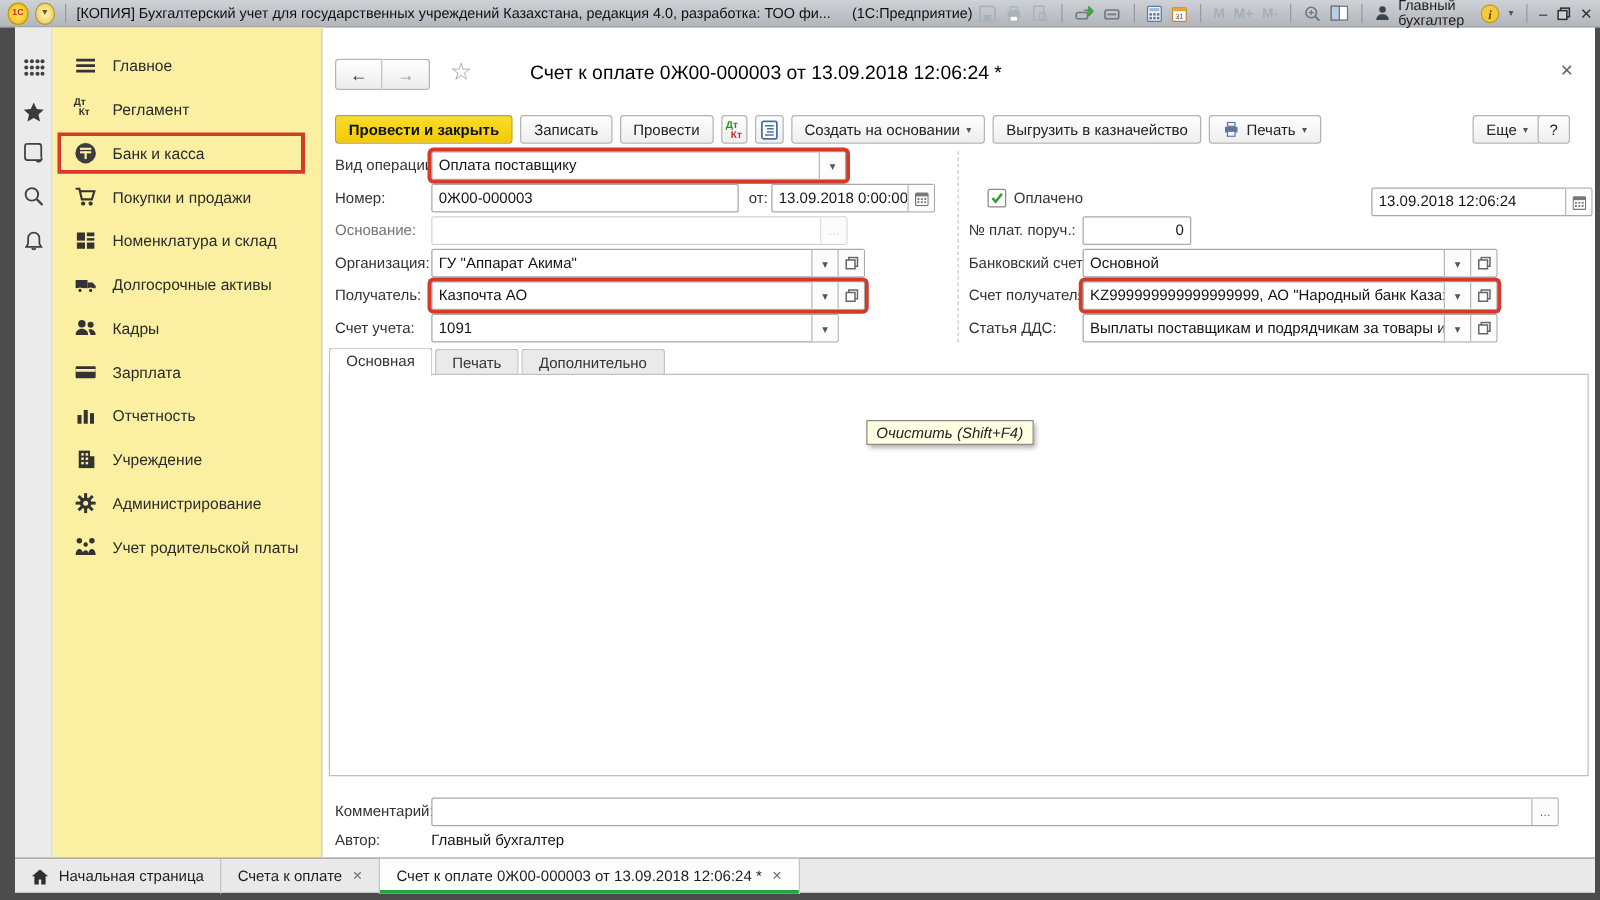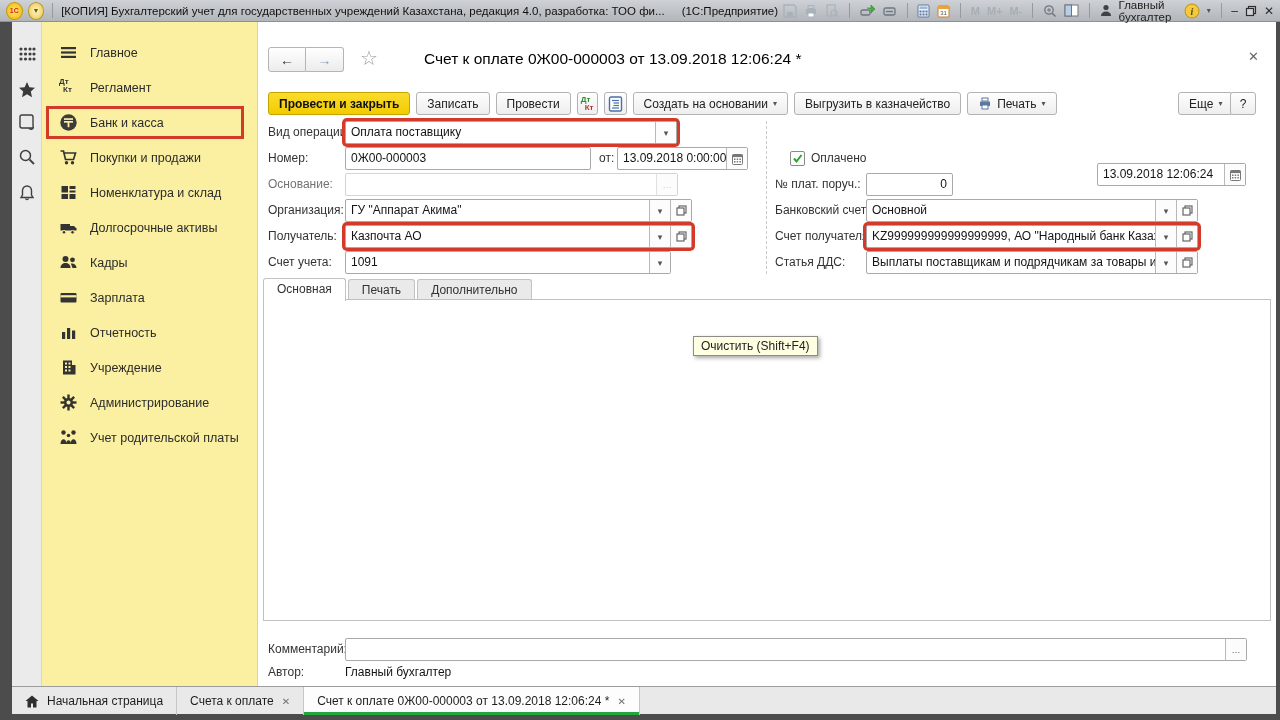--- a/index.html
+++ b/index.html
@@ -66,21 +66,21 @@
   .plain{font-size:12px;color:#141414;line-height:23px;}
   .kzt{font-size:12px;color:#333;line-height:23px;}
   .vsep{border-left:1px dashed #c9c9c9;width:0;}
 
   
   .tabsrow{display:flex;align-items:flex-end;}
   .tab{height:21px;padding:0 13px;font-size:12px;line-height:21px;background:#eaeaea;border:1px solid #c2c2c2;border-bottom:none;border-radius:3px 3px 0 0;margin-right:2px;color:#333;}
   .tab.active{background:#fff;height:22px;position:relative;z-index:3;}
   .panel{border:1px solid #c0c0c0;background:#fff;z-index:1;}
 
-  .tooltip{background:#ffffe1;border:1px solid #8c8c8c;box-shadow:2px 2px 4px rgba(0,0,0,.35);font-size:12px;color:#222;padding:2px 7px;white-space:nowrap;z-index:60;}
+  .tooltip{background:#ffffe1;border:1px solid #8c8c8c;box-shadow:2px 2px 4px rgba(0,0,0,.35);font-size:12px;color:#222;padding:2px 7px;white-space:nowrap;z-index:60;font-style:italic;}
 
   
   .taskbar{left:12px;top:686px;width:1264px;height:28px;background:#e9e9e9;border-top:1px solid #9c9c9c;display:flex;}
   .ttab{display:flex;align-items:center;gap:8px;padding:0 13px;height:28px;font-size:12px;color:#1e1e1e;border-right:1px solid #c6c6c6;position:relative;white-space:nowrap;box-sizing:border-box;}
   .ttab.active{background:#fdfdfd;}
   .ttab.active::after{content:"";position:absolute;left:0;right:0;bottom:0;height:3px;background:#22a73e;}
   .tclose{color:#707070;font-size:10px;}
 </style>
 </head>
 <body>
@@ -500,21 +500,21 @@
   </div>
 
   <div class="abs" style="left:790px;top:151px;display:flex;align-items:center;gap:6px">
     <span class="cb">
         <svg width="11" height="11" viewBox="0 0 11 11">
           <path d="M2 5.5l2.5 3L9.5 2" fill="none" stroke="#2da12d" stroke-width="2"></path>
         </svg>
       </span>
     <span class="lbl" style="line-height:13px">Оплачено</span>
   </div>
-  <div class="abs fgroup" style="left:1097px;top:163px;width:149px">
+  <div class="abs fgroup" style="left:1097px;top:150px;width:177px">
     <span class="val">13.09.2018 12:06:24</span>
     <button class="fbtn">
         <svg width="11" height="12" viewBox="0 0 11 12">
           <rect x="0.5" y="1.5" width="10" height="10" rx="1" fill="#fff" stroke="#777"></rect>
           <rect x="0.5" y="1.5" width="10" height="2.6" fill="#777"></rect>
           <g fill="#777">
             <rect x="2" y="5.5" width="1.5" height="1.5"></rect>
             <rect x="4.7" y="5.5" width="1.5" height="1.5"></rect>
             <rect x="7.4" y="5.5" width="1.5" height="1.5"></rect>
             <rect x="2" y="8" width="1.5" height="1.5"></rect>

